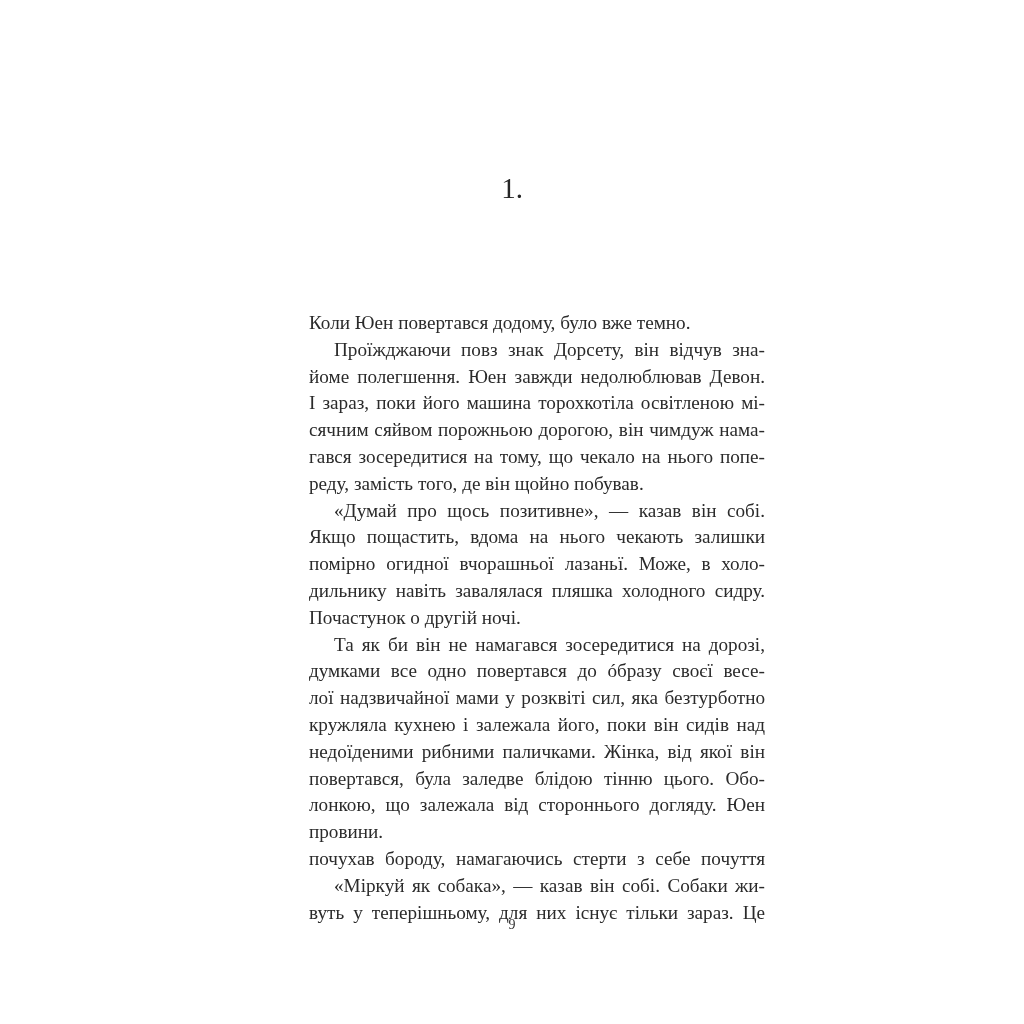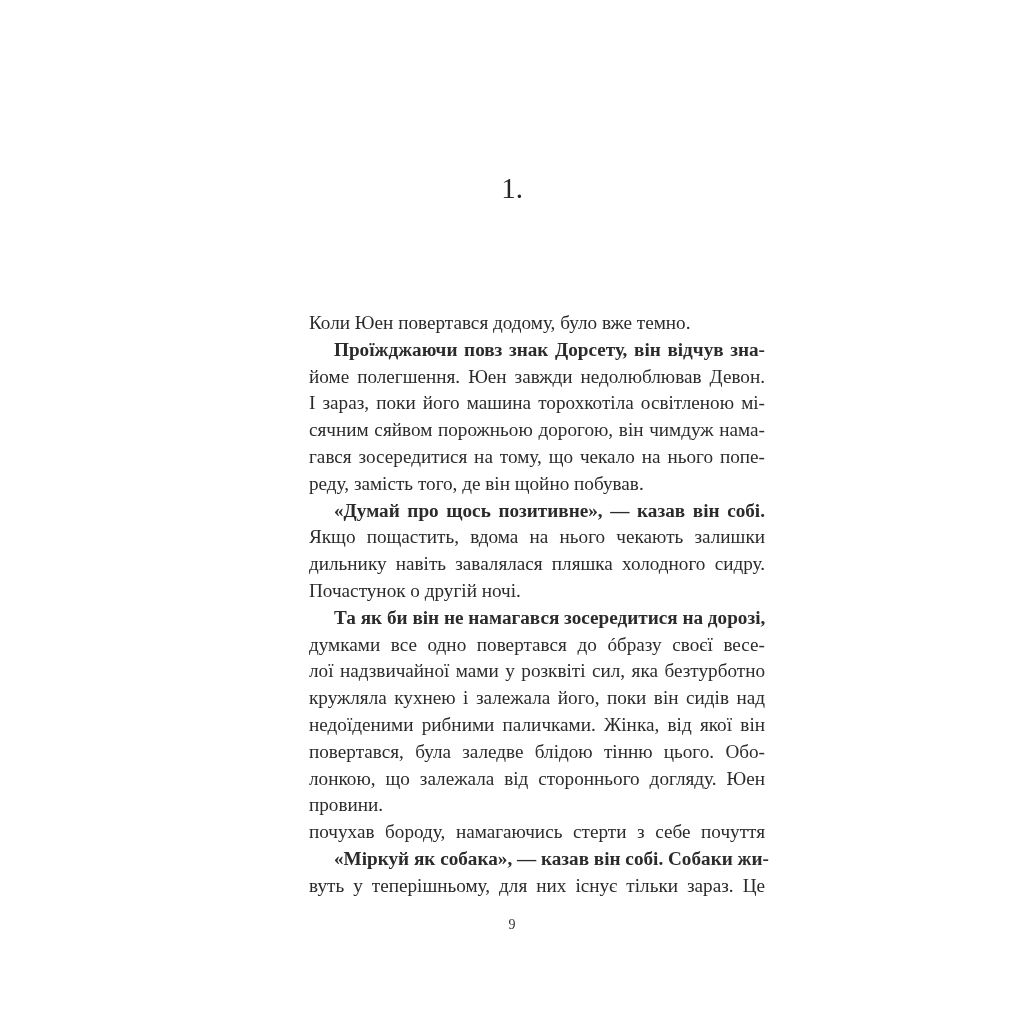--- a/index.html
+++ b/index.html
@@ -38,21 +38,20 @@
       height: 26.8px;
       white-space: nowrap;
       text-align: justify;
       text-align-last: justify;
     }
     .line.last {
       text-align-last: left;
     }
     .line.indent {
       text-indent: 25px;
-      font-weight: bold;
     }
     .page-number {
       position: absolute;
       top: 915px;
       left: 0;
       width: 1024px;
       text-align: center;
       font-size: 14px;
       line-height: 20px;
       color: #333333;
@@ -66,20 +65,21 @@
 <div class="text-block">
   <div class="line last">Коли Юен повертався додому, було вже темно.</div>
   <div class="line indent">Проїжджаючи повз знак Дорсету, він відчув зна-</div>
   <div class="line">йоме полегшення. Юен завжди недолюблював Девон.</div>
   <div class="line">І зараз, поки його машина торохкотіла освітленою мі-</div>
   <div class="line">сячним сяйвом порожньою дорогою, він чимдуж нама-</div>
   <div class="line">гався зосередитися на тому, що чекало на нього попе-</div>
   <div class="line last">реду, замість того, де він щойно побував.</div>
   <div class="line indent">«Думай про щось позитивне», — казав він собі.</div>
   <div class="line">Якщо пощастить, вдома на нього чекають залишки</div>
+  <div class="line">помірно огидної вчорашньої лазаньї. Може, в холо-</div>
   <div class="line">дильнику навіть завалялася пляшка холодного сидру.</div>
   <div class="line last">Почастунок о другій ночі.</div>
   <div class="line indent">Та як би він не намагався зосередитися на дорозі,</div>
   <div class="line">думками все одно повертався до óбразу своєї весе-</div>
   <div class="line">лої надзвичайної мами у розквіті сил, яка безтурботно</div>
   <div class="line">кружляла кухнею і залежала його, поки він сидів над</div>
   <div class="line">недоїденими рибними паличками. Жінка, від якої він</div>
   <div class="line">повертався, була заледве блідою тінню цього. Обо-</div>
   <div class="line">лонкою, що залежала від стороннього догляду. Юен</div>
   <div class="line last">провини.</div>

